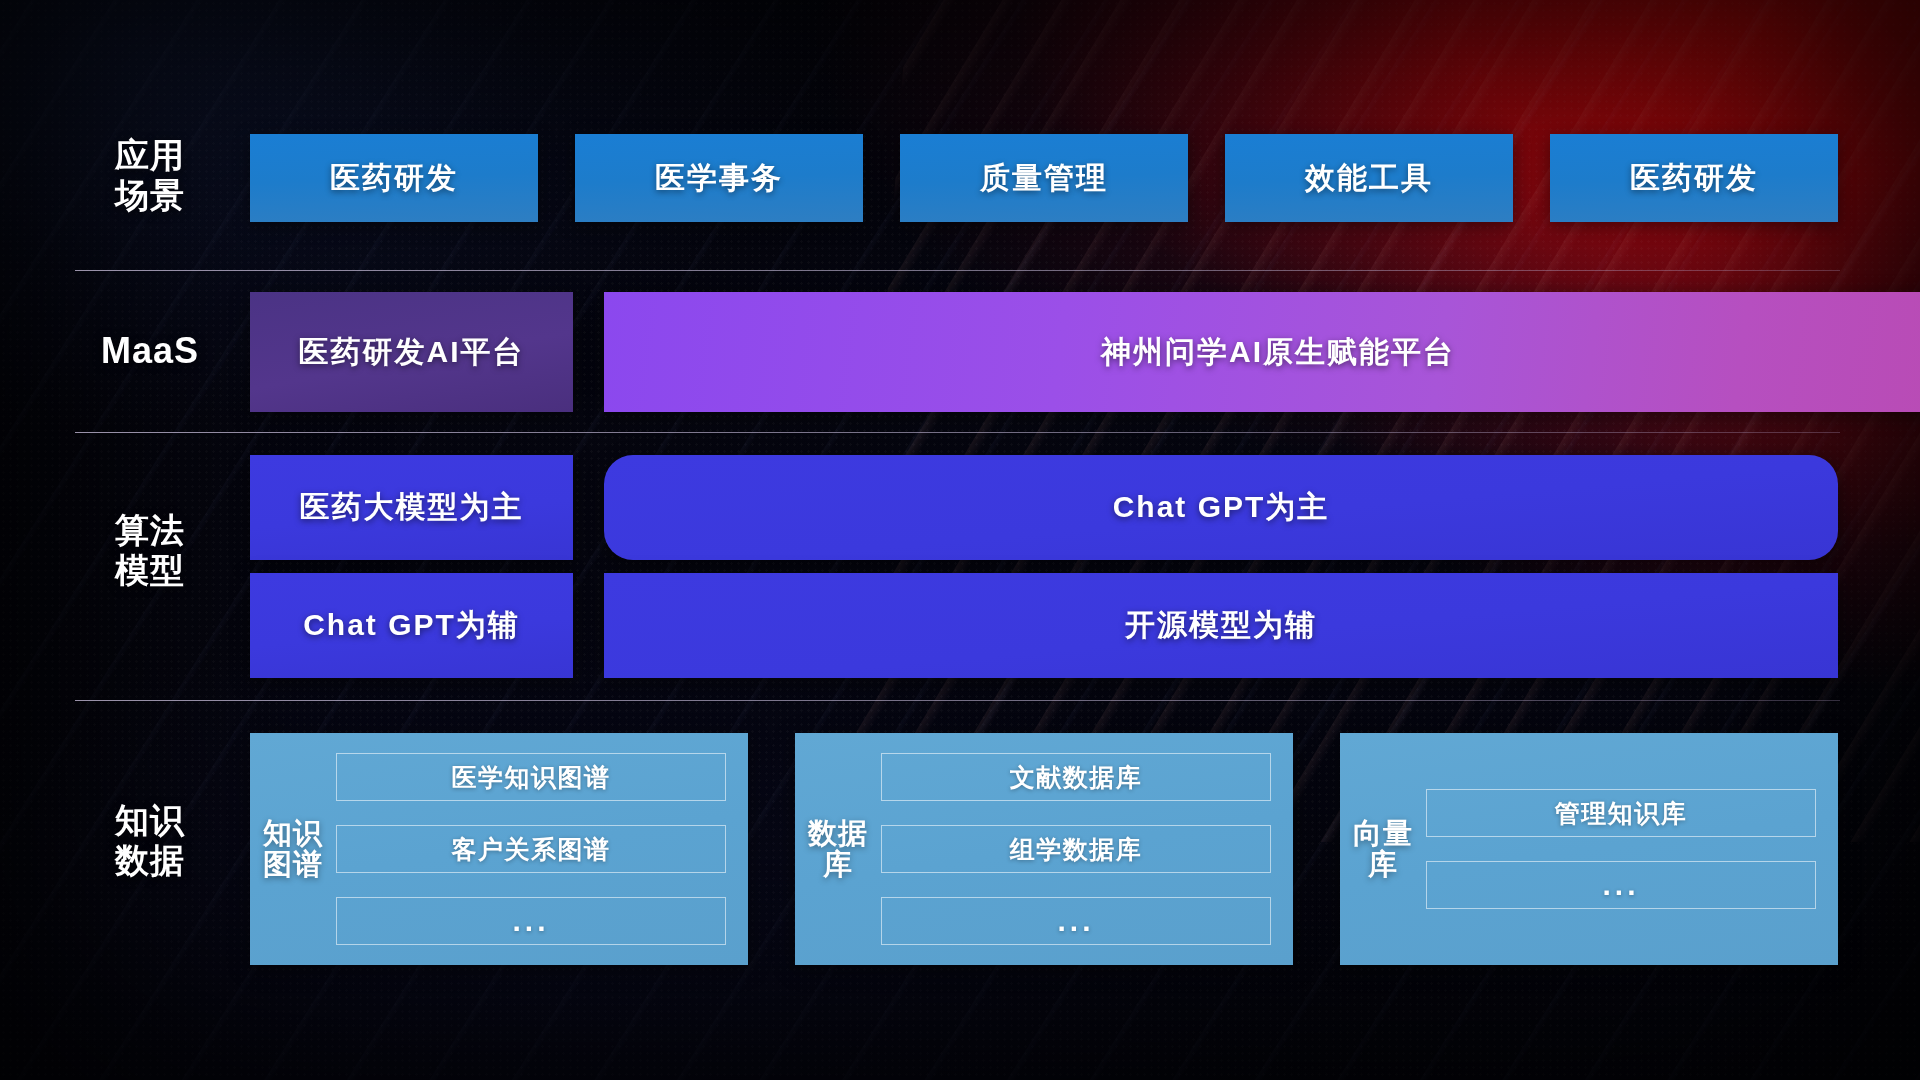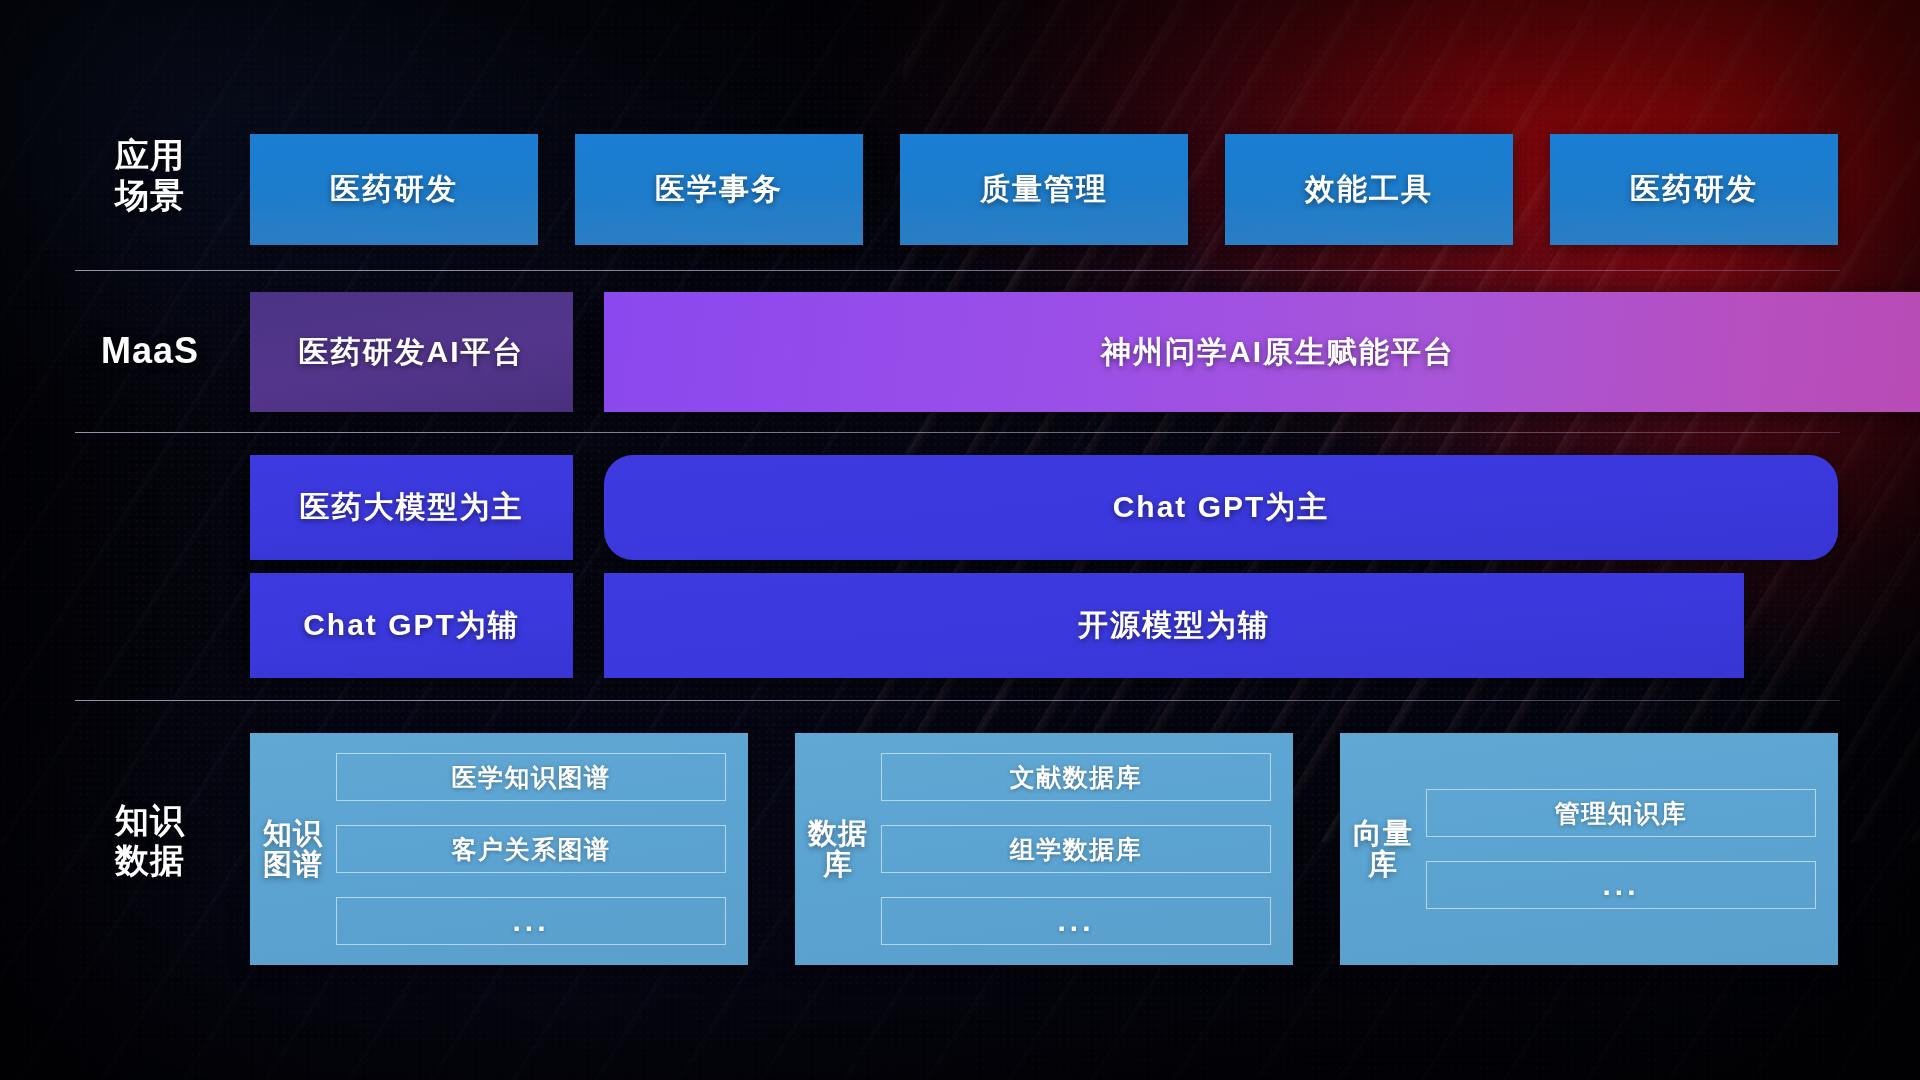--- a/index.html
+++ b/index.html
@@ -57,21 +57,21 @@
     white-space:pre-line;
   }
 
   .divider{
     position:absolute;height:1px;left:75px;width:1765px;
     background:linear-gradient(90deg,rgba(196,186,214,.78) 0%,rgba(186,176,206,.60) 55%,rgba(170,150,190,.30) 100%);
   }
 
   
   .app-box{
-    position:absolute;top:134px;height:111px;
+    position:absolute;top:134px;height:88px;
     background:linear-gradient(178deg,#1a7ed4 0%,#1d7ccb 50%,#2e7ec2 100%);
     display:flex;align-items:center;justify-content:center;
     box-shadow:0 4px 16px rgba(0,0,0,.42);
     text-align:right;
   }
   .app-box .txt{
     color:#ffffff;font-size:30px;font-weight:700;letter-spacing:2px;
     text-shadow:0 2px 6px rgba(0,0,0,.45);
   }
 
@@ -169,31 +169,33 @@
 
   <div class="maas-left">
     <span class="txt">医药研发AI平台</span>
   </div>
   <div class="maas-right">
     <span class="txt">神州问学AI原生赋能平台</span>
   </div>
 
   <div class="divider" style="top:432px;"></div>
 
+  <div class="row-label" style="left:75px;top:510px;width:150px;font-size:34px;">算法
+模型</div>
 
   <div class="algo-box" style="left:250px;top:455px;width:323px;height:105px;">
     <span class="txt">医药大模型为主</span>
   </div>
   <div class="algo-box" style="left:604px;top:455px;width:1234px;height:105px;border-radius:29px;">
     <span class="txt">Chat GPT为主</span>
   </div>
   <div class="algo-box" style="left:250px;top:573px;width:323px;height:105px;">
     <span class="txt">Chat GPT为辅</span>
   </div>
-  <div class="algo-box" style="left:604px;top:573px;width:1140px;height:105px;">
+  <div class="algo-box" style="left:604px;top:573px;width:1234px;height:105px;">
     <span class="txt">开源模型为辅</span>
   </div>
 
   <div class="divider" style="top:700px;"></div>
 
   <div class="row-label" style="left:75px;top:800px;width:150px;font-size:34px;">知识
 数据</div>
 
   <div class="watermark" style="left:1650px;top:885px;">向量库</div>
 

